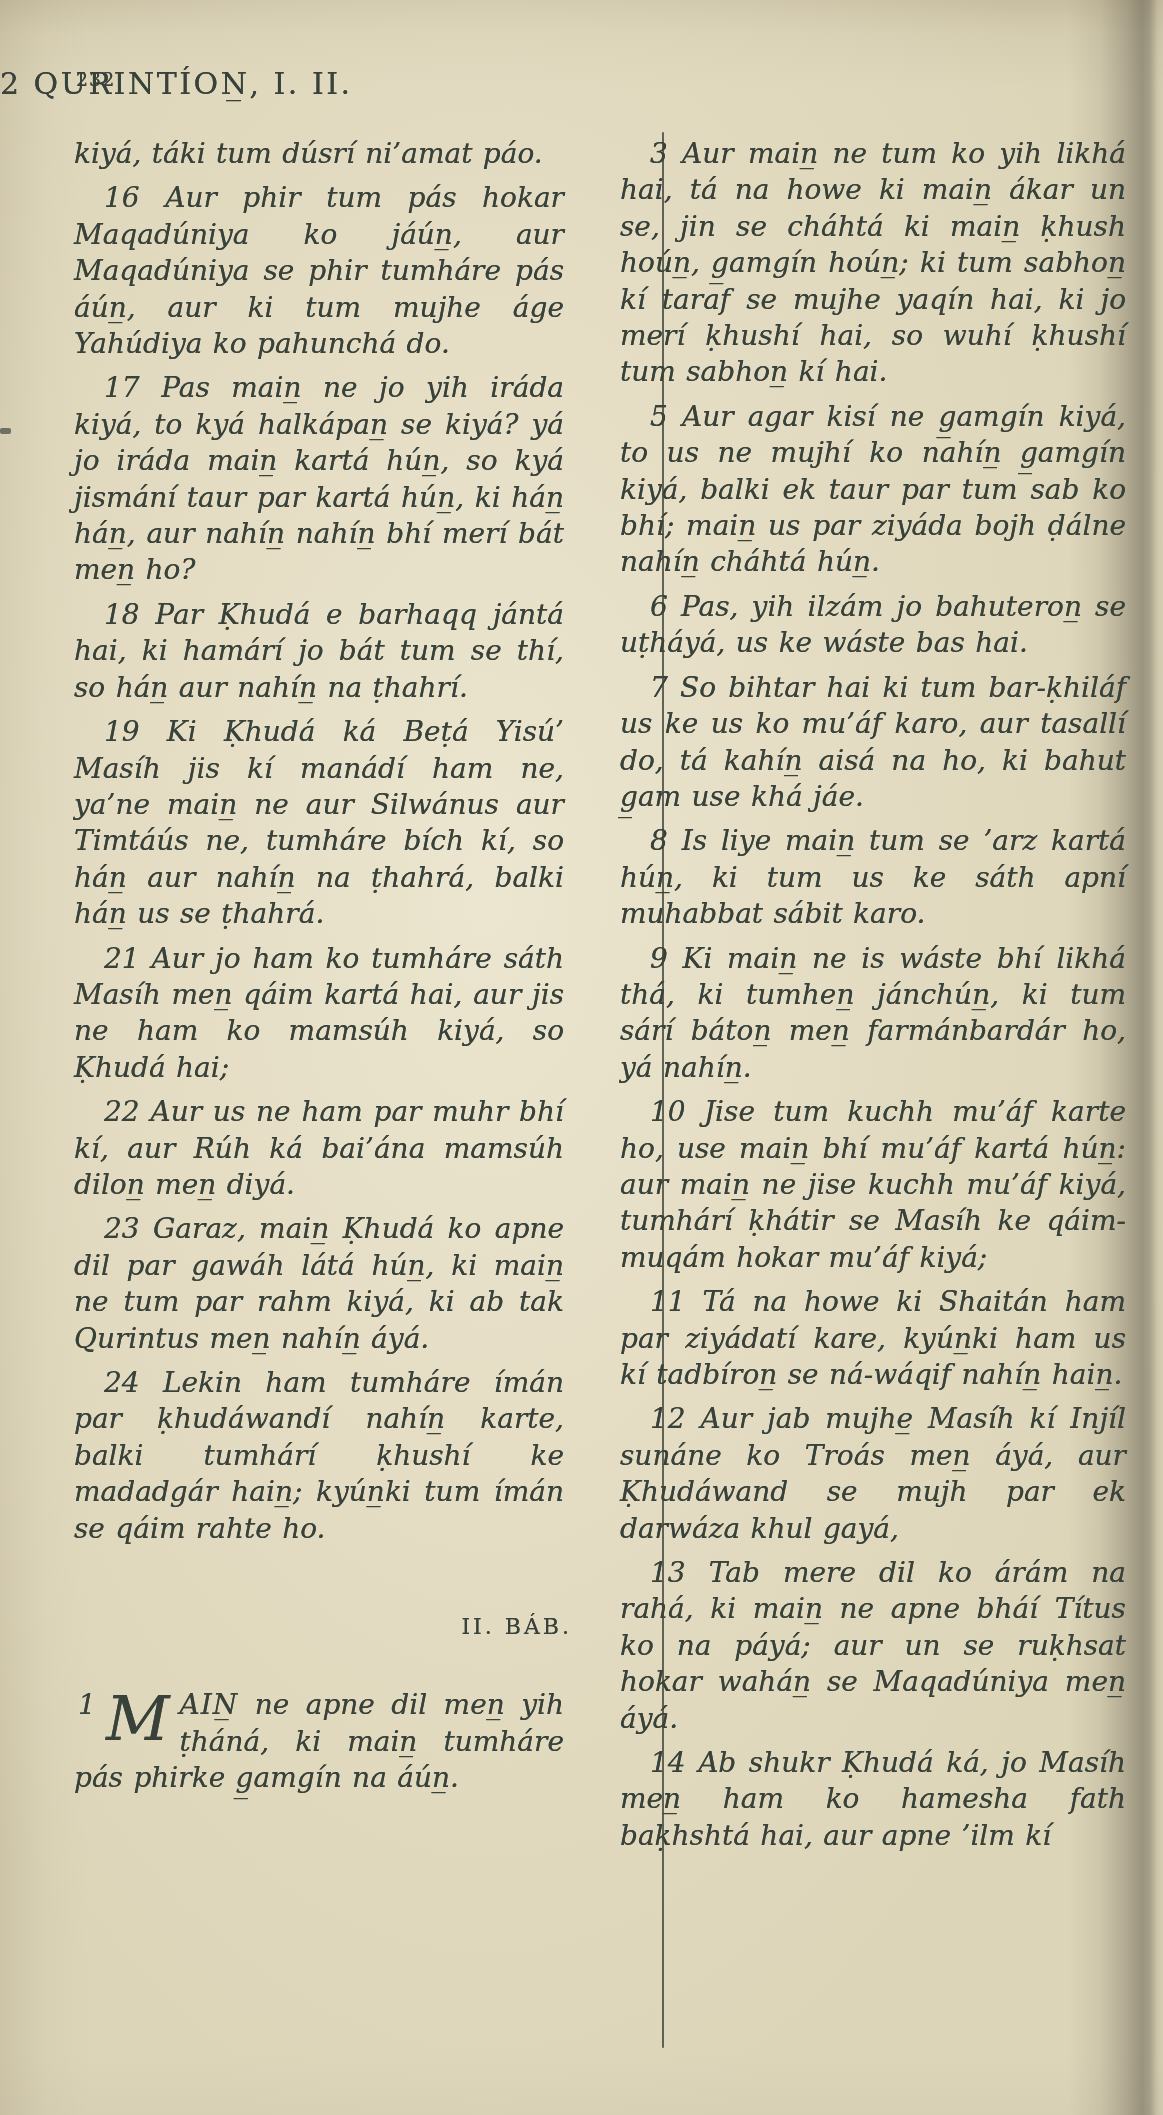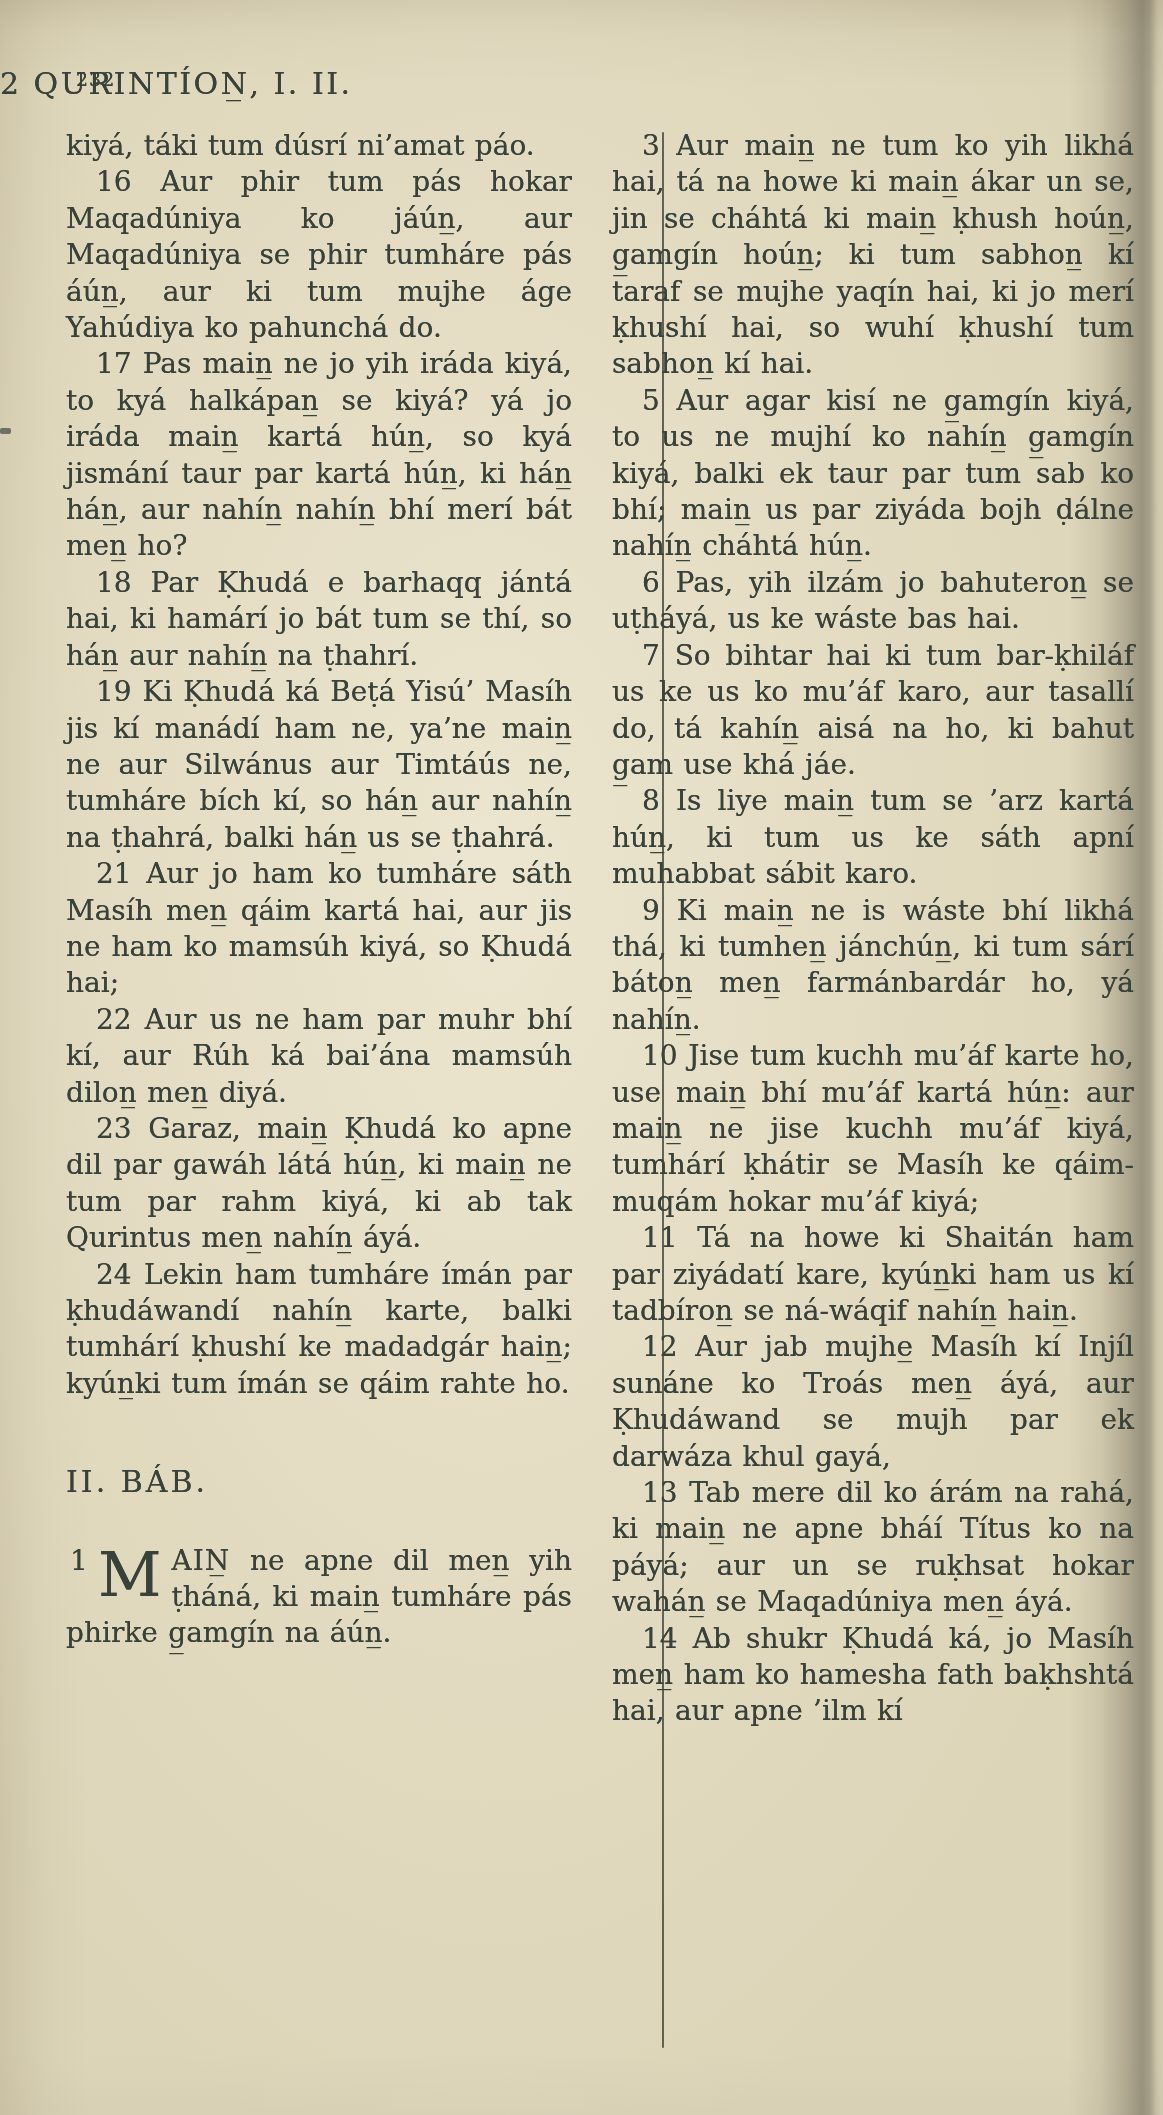--- a/index.html
+++ b/index.html
@@ -36,25 +36,25 @@
   .page-number{position:absolute;left:76px;top:2px;font-size:19px;letter-spacing:1px;}
   .running-title{display:block;font-size:30px;letter-spacing:2.5px;}
   .columns{position:absolute;top:128px;left:66px;width:1068px;height:1985px;}
   .col{position:absolute;top:0;font-size:28px;line-height:36.4px;}
   .col-left{left:0;width:506px;}
   .col-right{left:546px;width:522px;}
   .column-divider{
     position:absolute;left:596px;top:4px;height:1916px;width:2px;
     background:rgba(62,68,58,.8);border-radius:1px;
   }
-  .verse{margin:0;text-indent:30px;text-align:justify;word-spacing:1.5px;}
+  .verse{margin:8px;text-indent:30px;text-align:justify;word-spacing:1.5px;font-style:italic;}
   .verse.cont{text-indent:0;}
   .bab-heading{
-    margin:62px 0 42px 0;text-align:left;font-weight:normal;
-    font-size:30px;letter-spacing:3px;
+    margin:62px 0 42px 0;text-align:right;font-weight:normal;
+    font-size:22px;letter-spacing:3px;
   }
   .verse.v1{position:relative;text-indent:0;}
   .v1-num{position:absolute;left:4px;top:0;}
   .dropcap{float:left;font-size:62px;line-height:58px;margin:3px 10px 0 32px;}
   .lead-caps{letter-spacing:1px;}
 </style>
 </head>
 <body>
 
 <div class="page">

